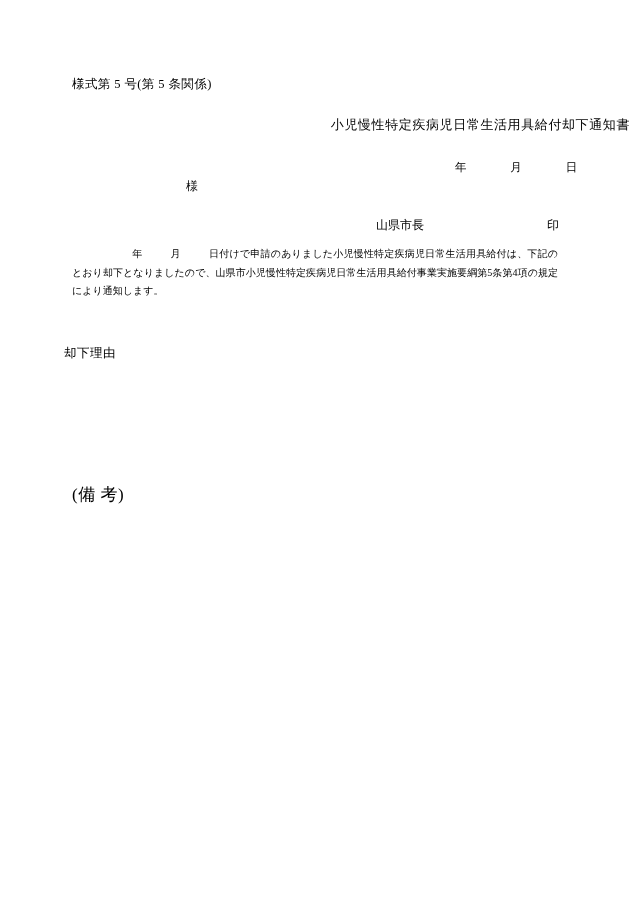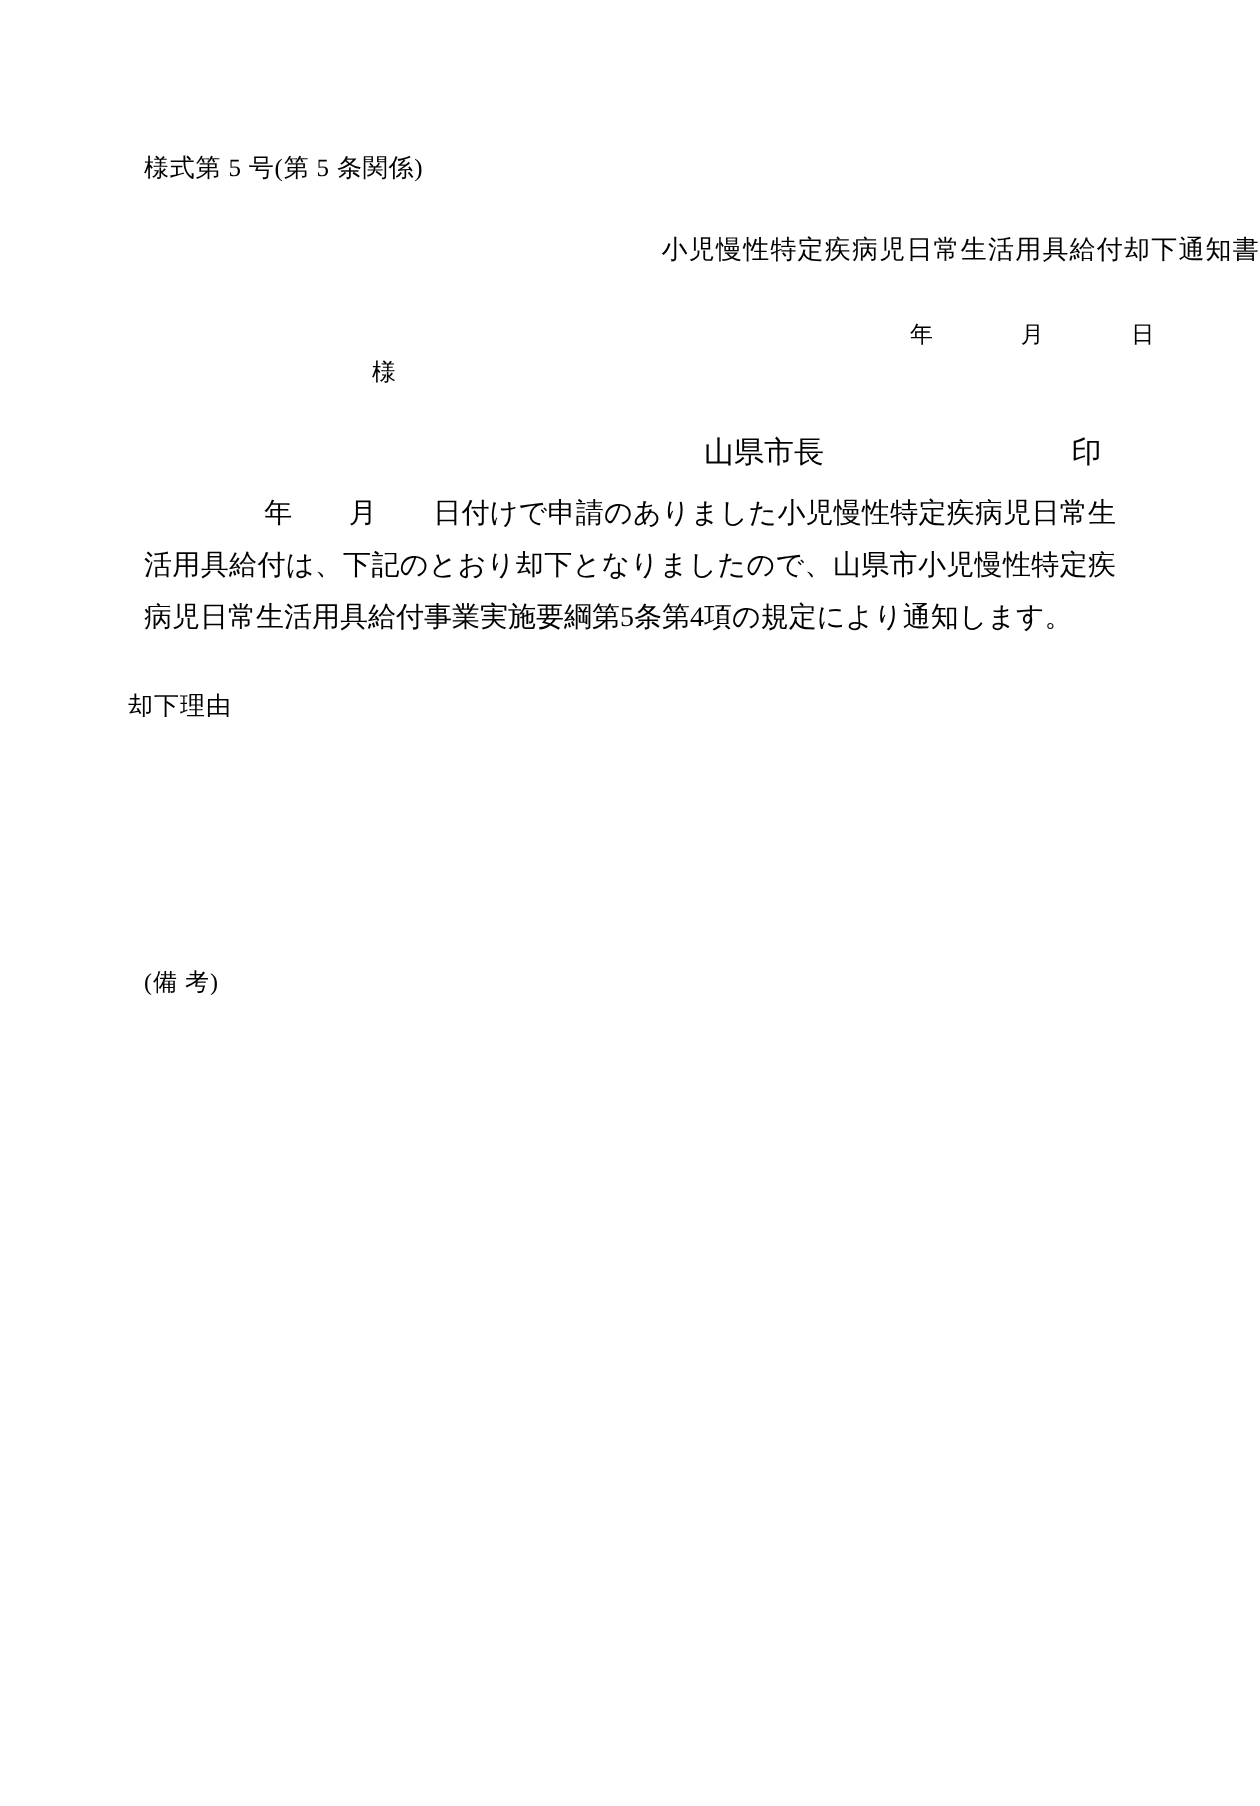--- a/index.html
+++ b/index.html
@@ -63,37 +63,37 @@
     position: absolute;
     left: 186px;
     top: 178px;
     font-size: 12px;
     white-space: nowrap;
   }
 
   
   .issuer {
     position: absolute;
-    left: 352px;
+    left: 376px;
     top: 217px;
-    font-size: 15px;
+    font-size: 12px;
     white-space: nowrap;
   }
   .issuer .seal {
     display: inline-block;
     margin-left: 120px;
   }
 
   
   .body-text {
     position: absolute;
     left: 72px;
     right: 72px;
     top: 245px;
-    font-size: 14px;
+    font-size: 10px;
     line-height: 1.85;
     text-align: justify;
     text-indent: 0;
   }
   .body-text .indent-lead {
     display: inline-block;
     width: 60px;
   }
   .body-text .blank {
     display: inline-block;
@@ -108,21 +108,21 @@
     font-size: 12.5px;
     letter-spacing: 0.5px;
     white-space: nowrap;
   }
 
   
   .remarks-label {
     position: absolute;
     left: 72px;
     top: 483px;
-    font-size: 12px;
+    font-size: 17px;
     letter-spacing: 0.5px;
     white-space: nowrap;
   }
 </style>
 </head>
 <body>
 
 <div class="page">
 
   <div class="form-no">様式第 5 号(第 5 条関係)</div>

